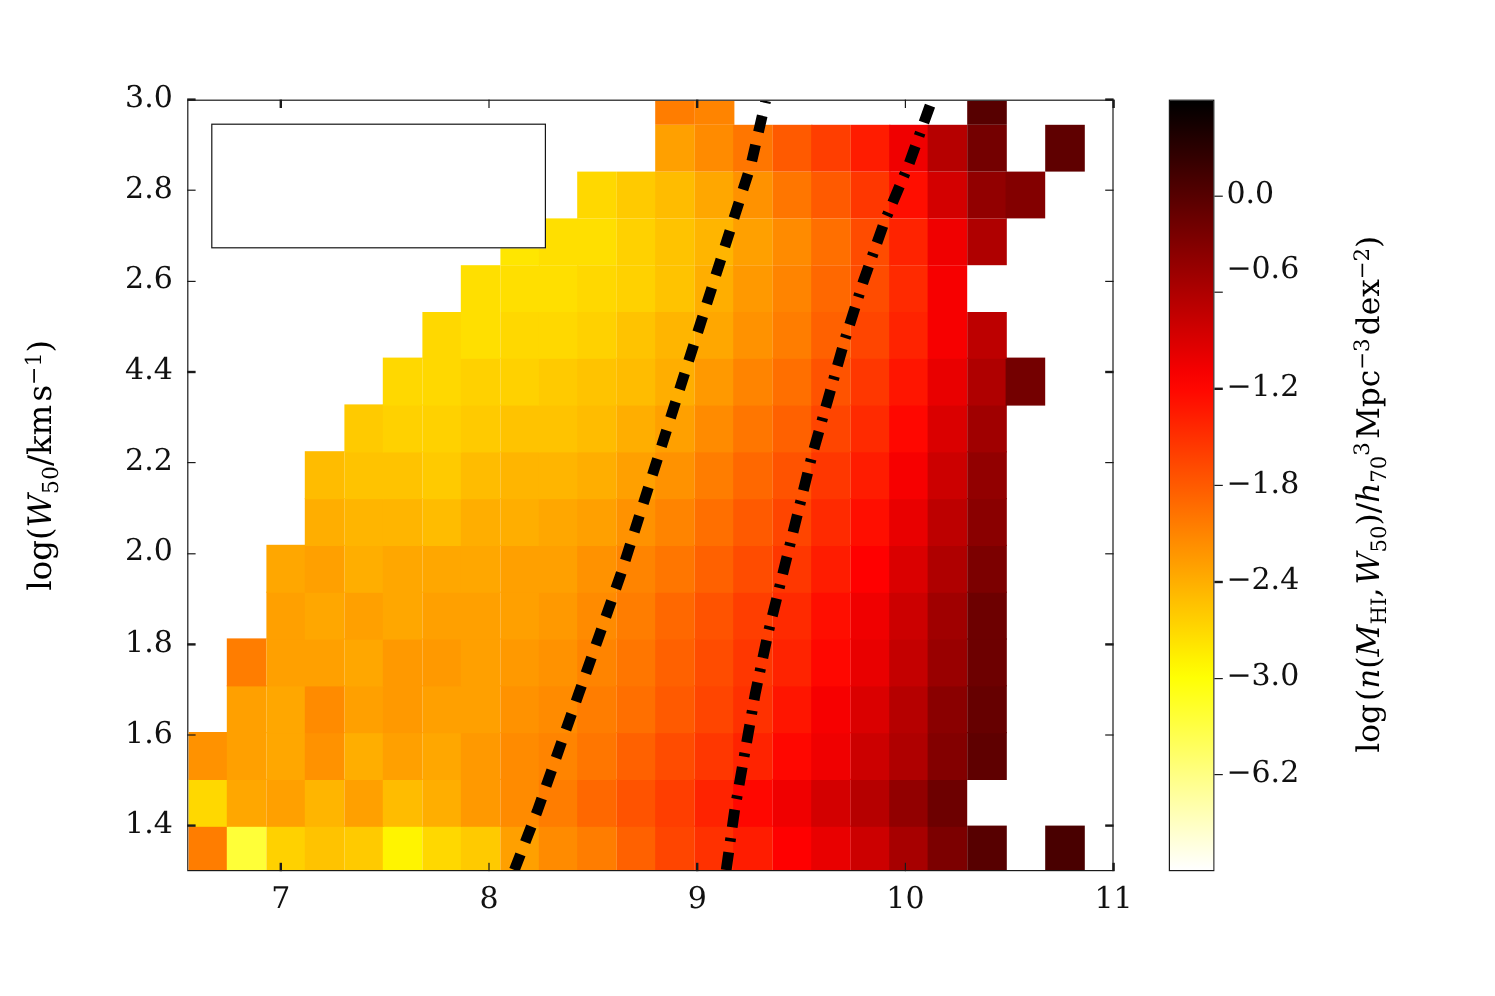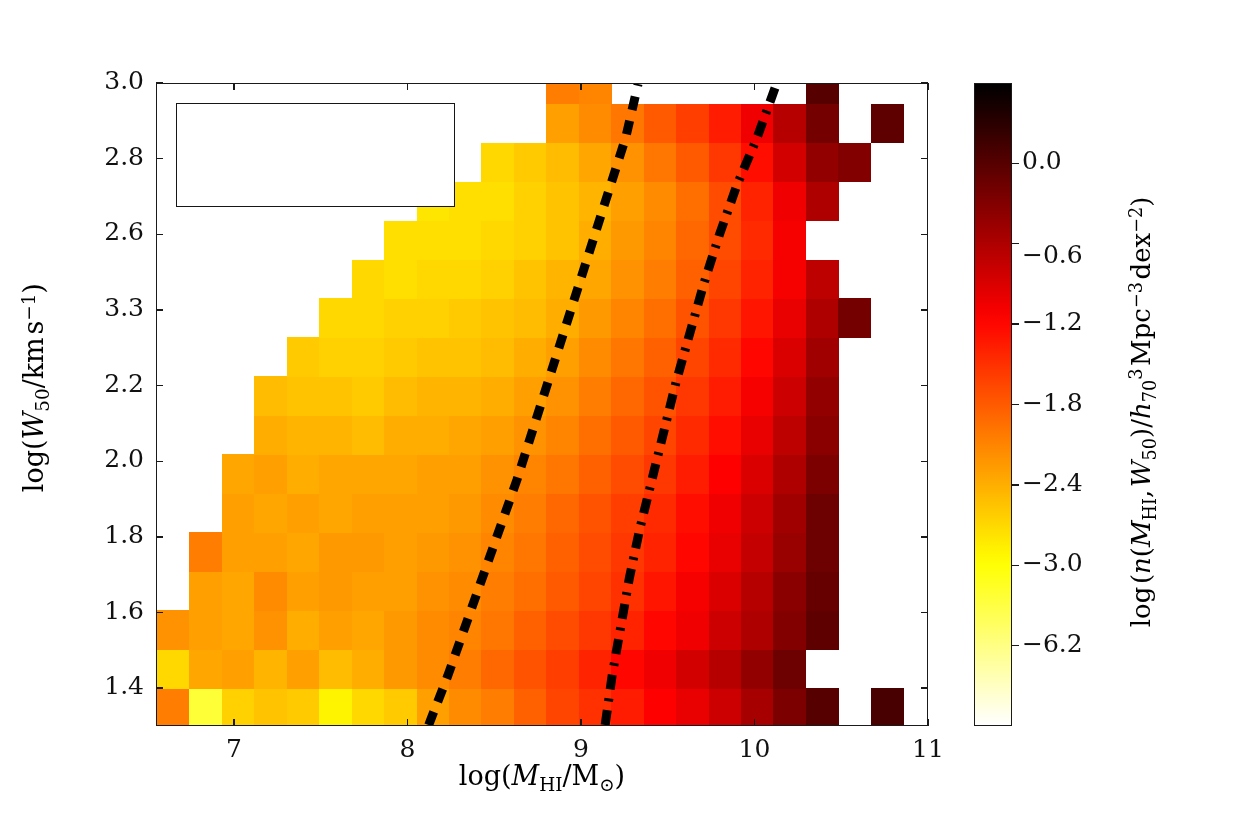--- a/index.html
+++ b/index.html
@@ -373,47 +373,44 @@
       <div class="tick ytick" style="left: 921px; top: 536.182px;"></div>
       <div class="ylab" style="left: 70px; top: 519.882px;">1.8</div>
       <div class="tick ytick" style="left: 156px; top: 460.535px;"></div>
       <div class="tick ytick" style="left: 921px; top: 460.535px;"></div>
       <div class="ylab" style="left: 70px; top: 444.235px;">2.0</div>
       <div class="tick ytick" style="left: 156px; top: 384.888px;"></div>
       <div class="tick ytick" style="left: 921px; top: 384.888px;"></div>
       <div class="ylab" style="left: 70px; top: 368.588px;">2.2</div>
       <div class="tick ytick" style="left: 156px; top: 309.241px;"></div>
       <div class="tick ytick" style="left: 921px; top: 309.241px;"></div>
-      <div class="ylab" style="left: 70px; top: 292.941px;">3.3</div>
+      <div class="ylab" style="left: 70px; top: 292.941px;">4.4</div>
       <div class="tick ytick" style="left: 156px; top: 233.594px;"></div>
       <div class="tick ytick" style="left: 921px; top: 233.594px;"></div>
       <div class="ylab" style="left: 70px; top: 217.294px;">2.6</div>
       <div class="tick ytick" style="left: 156px; top: 157.947px;"></div>
       <div class="tick ytick" style="left: 921px; top: 157.947px;"></div>
       <div class="ylab" style="left: 70px; top: 141.647px;">2.8</div>
       <div class="tick ytick" style="left: 156px; top: 82.3px;"></div>
       <div class="tick ytick" style="left: 921px; top: 82.3px;"></div>
       <div class="ylab" style="left: 70px; top: 66px;">3.0</div>
     </div>
 
-  <div id="xtitle">
-    <span>log(<span class="it">M</span><span class="sub">HI</span>/M<span class="sub">⊙</span>)</span>
-  </div>
   <div id="ytitle">
     <span>log(<span class="it">W</span><span class="sub">50</span>/km s<span class="sup">−1</span>)</span>
   </div>
 
   <div id="cbar">
     <div id="cbargrad" style="background: linear-gradient(to top, rgb(255, 255, 255) 0%, rgb(255, 255, 230) 2.5%, rgb(255, 255, 205) 5%, rgb(255, 255, 180) 7.5%, rgb(255, 255, 155) 10%, rgb(255, 255, 130) 12.5%, rgb(255, 255, 104) 15%, rgb(255, 255, 79) 17.5%, rgb(255, 255, 54) 20%, rgb(255, 255, 29) 22.5%, rgb(255, 255, 4) 25%, rgb(255, 241, 0) 27.5%, rgb(255, 224, 0) 30%, rgb(255, 207, 0) 32.5%, rgb(255, 191, 0) 35%, rgb(255, 174, 0) 37.5%, rgb(255, 157, 0) 40%, rgb(255, 141, 0) 42.5%, rgb(255, 124, 0) 45%, rgb(255, 107, 0) 47.5%, rgb(255, 90, 0) 50%, rgb(255, 74, 0) 52.5%, rgb(255, 57, 0) 55%, rgb(255, 40, 0) 57.5%, rgb(255, 23, 0) 60%, rgb(255, 7, 0) 62.5%, rgb(245, 0, 0) 65%, rgb(227, 0, 0) 67.5%, rgb(210, 0, 0) 70%, rgb(192, 0, 0) 72.5%, rgb(175, 0, 0) 75%, rgb(157, 0, 0) 77.5%, rgb(140, 0, 0) 80%, rgb(122, 0, 0) 82.5%, rgb(105, 0, 0) 85%, rgb(87, 0, 0) 87.5%, rgb(70, 0, 0) 90%, rgb(52, 0, 0) 92.5%, rgb(35, 0, 0) 95%, rgb(17, 0, 0) 97.5%, rgb(0, 0, 0) 100%);"></div>
   </div>
   <div id="cbticklayer">
       <div class="cbtick" style="top: 162.675px;"></div>
       <div class="cblab" style="top: 146.375px;">0.0</div>
       <div class="cbtick" style="top: 243.05px;"></div>
-      <div class="cblab" style="top: 240px; text-align: right;">−0.6</div>
+      <div class="cblab" style="top: 209px; text-align: right;">−0.6</div>
       <div class="cbtick" style="top: 323.425px;"></div>
       <div class="cblab" style="top: 307.125px;">−1.2</div>
       <div class="cbtick" style="top: 403.8px;"></div>
       <div class="cblab" style="top: 387.5px;">−1.8</div>
       <div class="cbtick" style="top: 484.175px;"></div>
       <div class="cblab" style="top: 467.875px;">−2.4</div>
       <div class="cbtick" style="top: 564.55px;"></div>
       <div class="cblab" style="top: 548.25px;">−3.0</div>
       <div class="cbtick" style="top: 644.925px;"></div>
       <div class="cblab" style="top: 628.625px;">−6.2</div>

